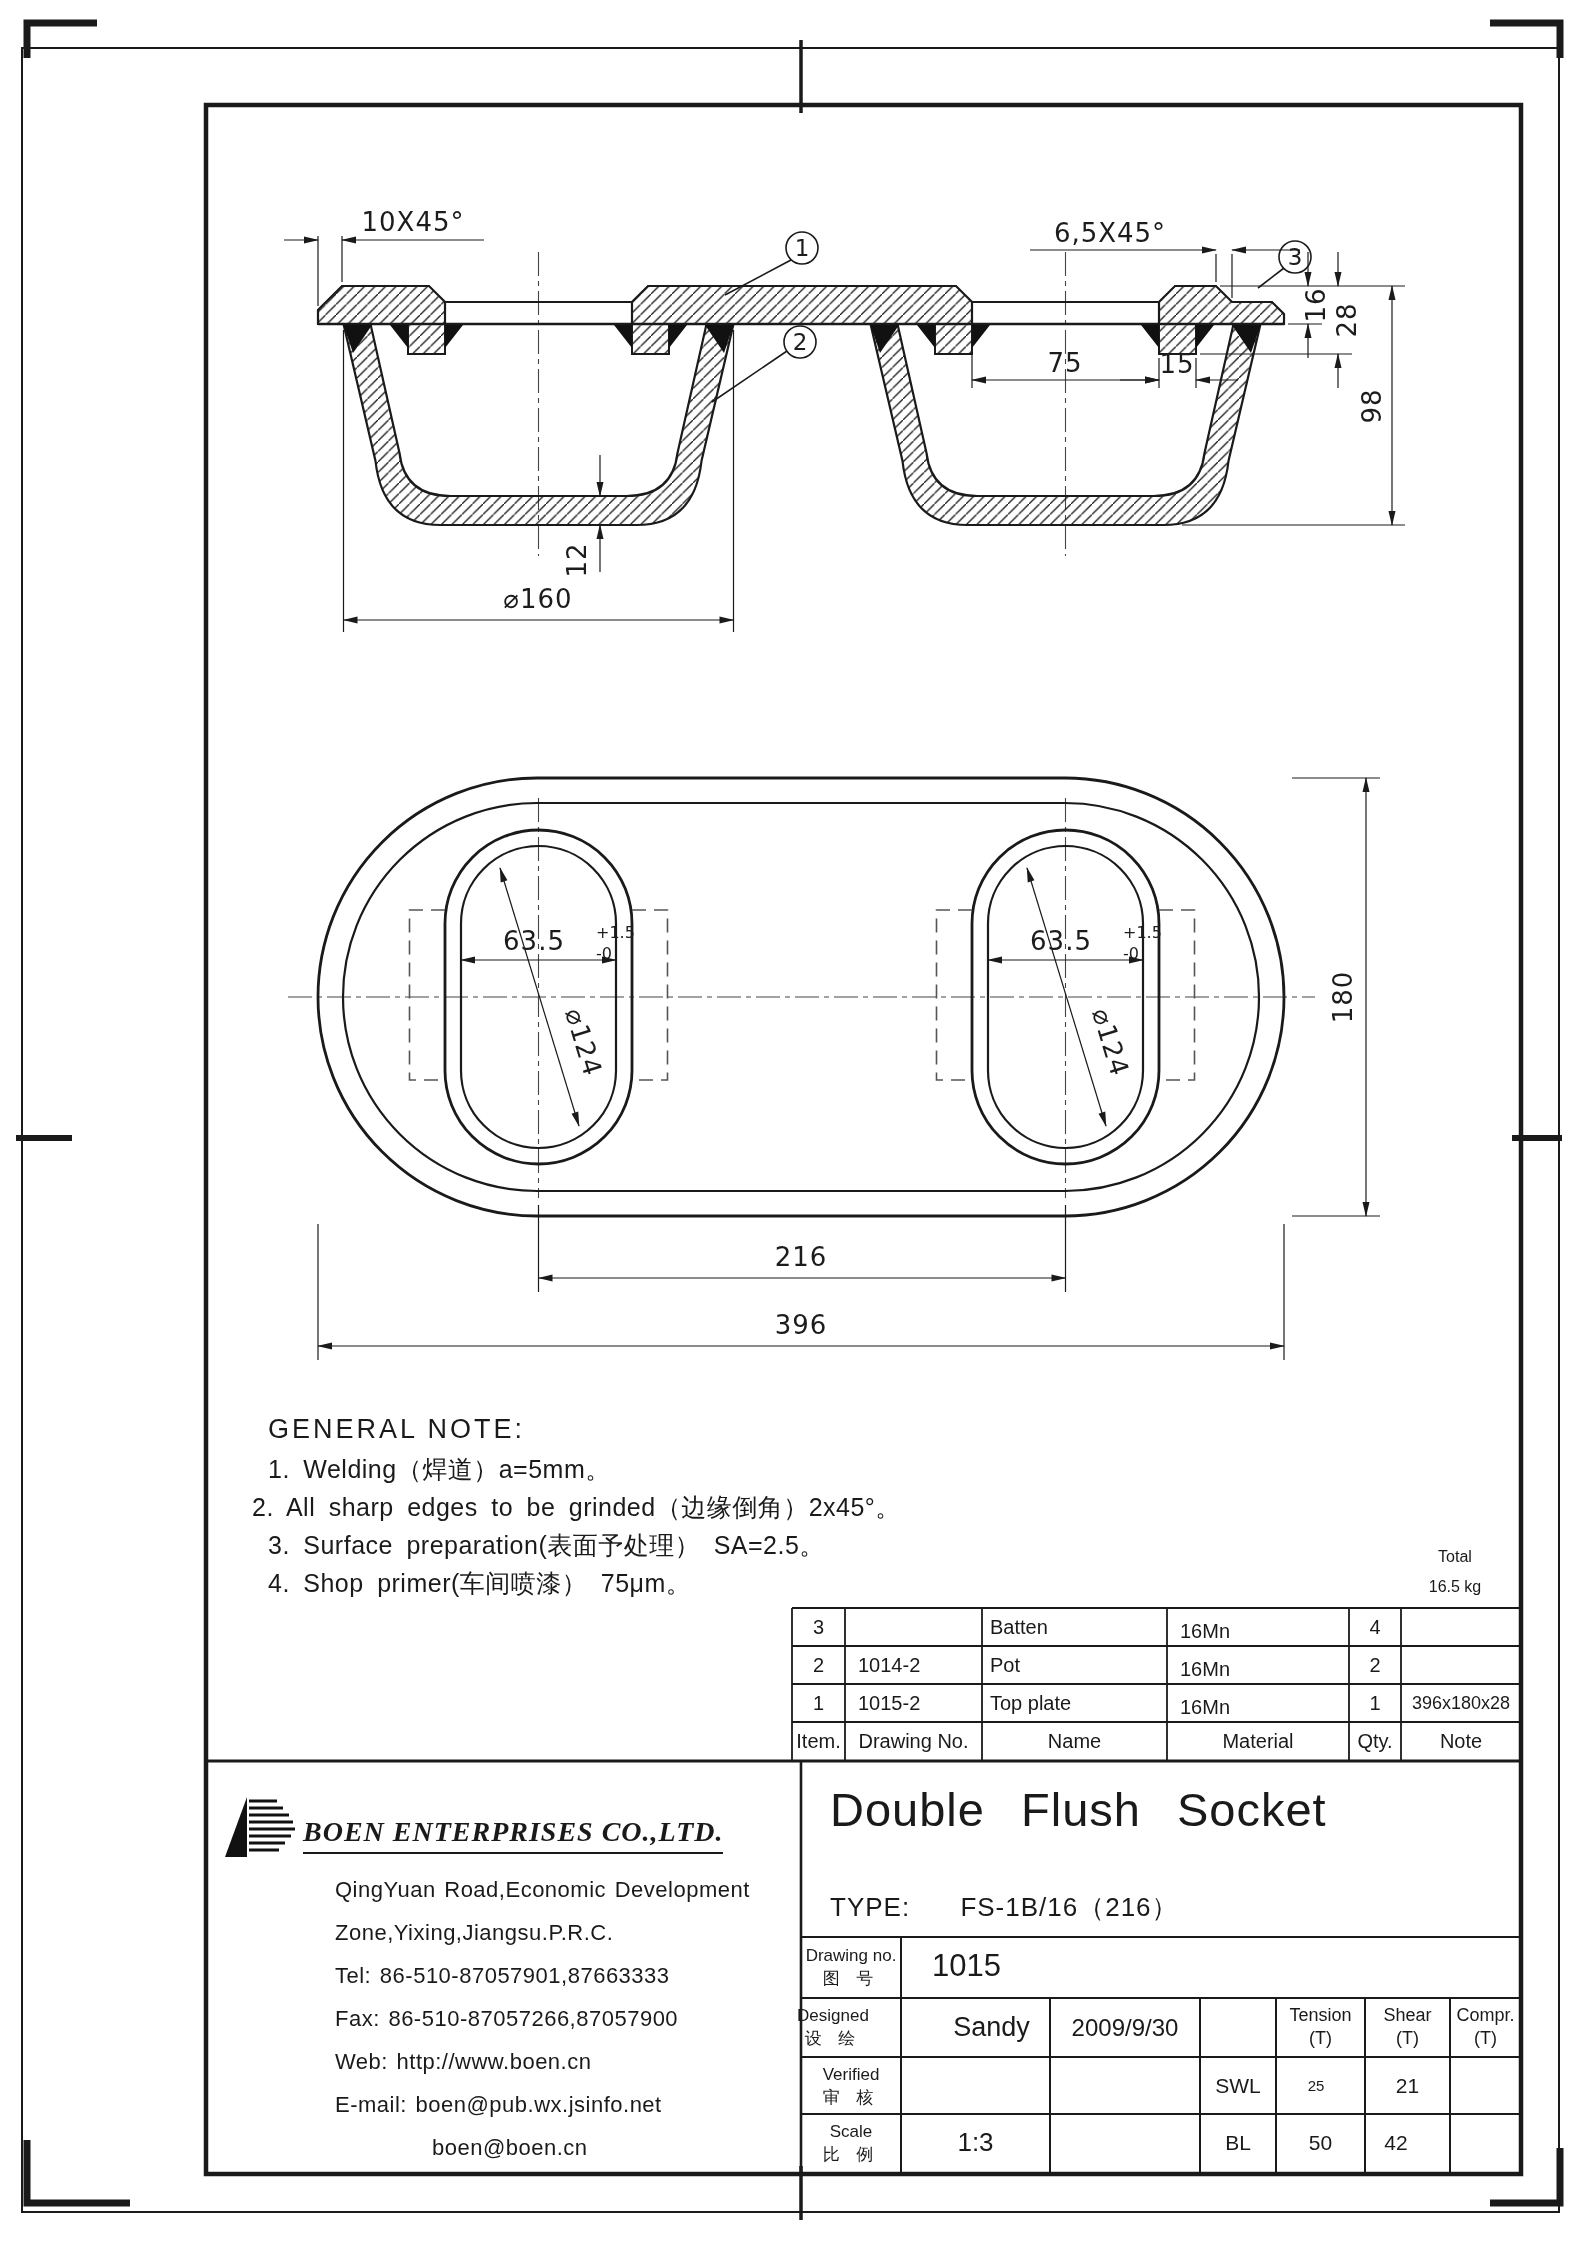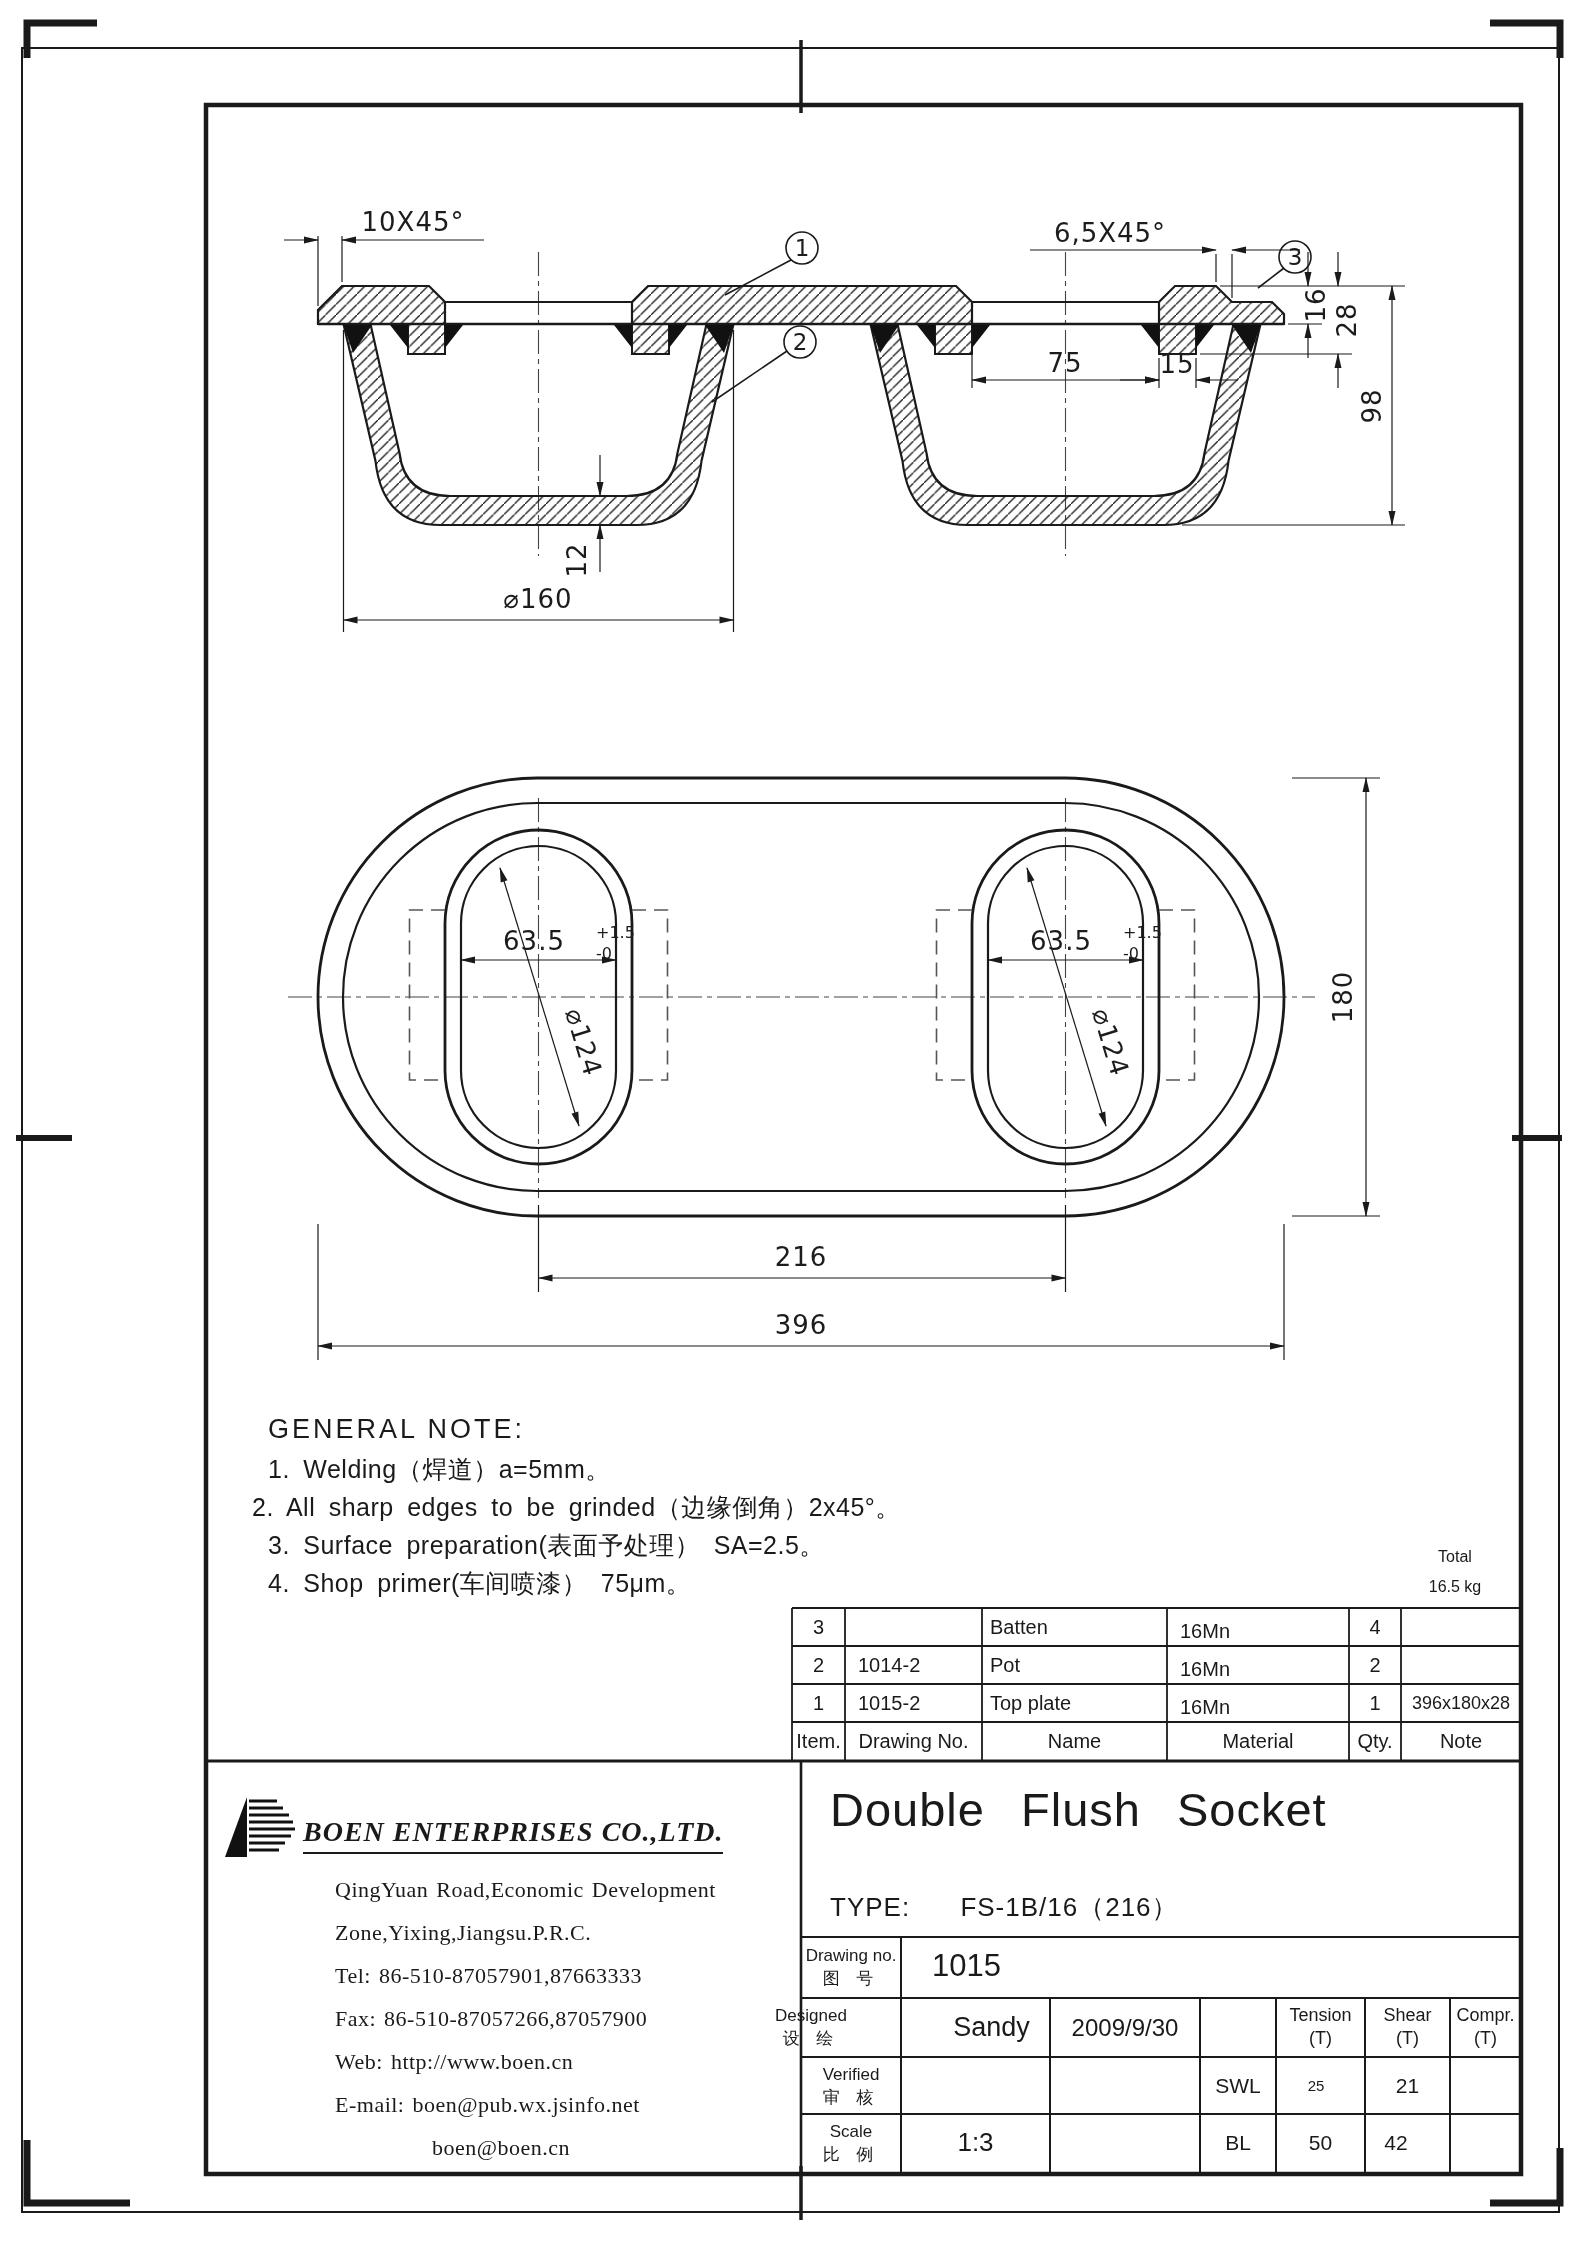--- a/index.html
+++ b/index.html
@@ -18,21 +18,21 @@
   
   .cell{position:absolute;display:flex;align-items:center;justify-content:center;font-size:20px;}
   .cell.left{justify-content:flex-start;}
   .hdr{font-size:20px;}
   .big-title{font-size:47px;word-spacing:22px;letter-spacing:1px;}
   .type-line{font-size:26px;letter-spacing:1px;margin-top:12px;}
   .tb-label{position:absolute;text-align:center;font-size:17px;line-height:23px;}
   .tb-label .cn{letter-spacing:6px;}
   .company-name{font-family:"Liberation Serif",serif;font-style:italic;font-weight:bold;
                 font-size:28px;letter-spacing:1px;border-bottom:2px solid #1a1a1a;padding-bottom:4px;}
-  .company-line{font-size:22px;letter-spacing:.5px;word-spacing:2px;font-family:Liberation Serif, serif;}
+  .company-line{font-size:22px;letter-spacing:.5px;word-spacing:2px;}
 </style>
 </head>
 <body>
 
 <div id="sheet">
 
 <svg id="lineart" width="1587" height="2245" viewBox="0 0 1587 2245">
   <defs>
     <pattern id="hatch" patternUnits="userSpaceOnUse" width="10.5" height="10.5">
       <path d="M-1,11.5 L11.5,-1" stroke="#1a1a1a" stroke-width="1.3" fill="none"></path>
@@ -305,21 +305,21 @@
     <span>TYPE:</span>
     <span style="margin-left:42px;">FS-1B/16（216）</span>
   </div>
 
   <div class="tb-label" style="left:801px;top:1944px;width:100px;">
     <div>Drawing no.</div>
     <div class="cn">图 号</div>
   </div>
   <div class="txt" style="left:932px;top:1948px;font-size:31px;">1015</div>
 
-  <div class="tb-label" style="left:761px;top:2004px;width:100px;">
+  <div class="tb-label" style="left:783px;top:2004px;width:100px;">
     <div>Designed</div>
     <div class="cn">设 绘</div>
   </div>
   <div class="cell" style="left:917px;top:1998px;width:149px;height:59px;font-size:27px;">Sandy</div>
   <div class="cell" style="left:1050px;top:1998px;width:150px;height:59px;font-size:24px;">2009/9/30</div>
   <div class="tb-label" style="left:1276px;top:2004px;width:89px;font-size:18px;">
     <div>Tension</div>
     <div>(T)</div>
   </div>
   <div class="tb-label" style="left:1365px;top:2004px;width:85px;font-size:18px;">

